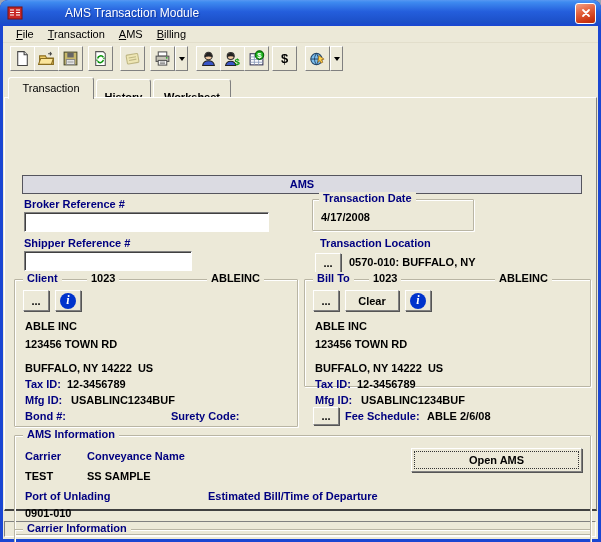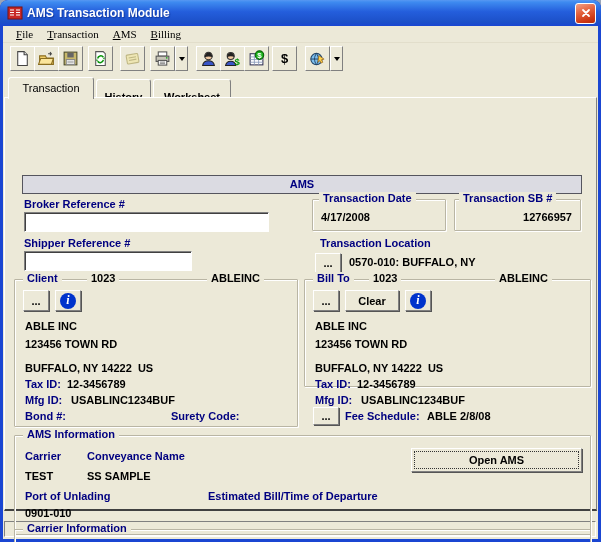--- a/index.html
+++ b/index.html
@@ -9,32 +9,32 @@
     background:#1A46D2; border-radius:8px 8px 0 0;
     font-size:11px; color:#000;
   }
   
   .titlebar{
     position:absolute; left:0; top:0; right:0; height:26px;
     background:linear-gradient(180deg,#5898F2 0%,#3E8BF0 8%,#245EDC 45%,#1C50C8 85%,#1A46D2 100%);
     border-radius:8px 8px 0 0; display:flex; align-items:center; padding:0 5px;
   }
   .titlebar .app-ico{ width:16px; height:16px; margin:0 4px 0 2px; flex:0 0 auto;}
-  .titlebar .ttl{ color:#fff; font-weight:bold; font-size:12px; text-shadow:1px 1px 1px #1038A0; flex:1; white-space:nowrap;}
+  .titlebar .ttl{ color:#fff; font-weight:normal; font-size:12px; text-shadow:1px 1px 1px #1038A0; flex:1; white-space:nowrap;margin-left:38px;}
   .close-btn{
     width:21px; height:21px; border-radius:3px; flex:0 0 auto;
     background:linear-gradient(160deg,#F0A088 0%,#E4633E 40%,#CC3511 80%,#B22D0C 100%);
     border:1px solid #fff; display:flex; align-items:center; justify-content:center; cursor:pointer;
   }
   
   .client-area{
     position:absolute; left:3px; right:3px; top:26px; bottom:3px; background:#ECE9D8;
   }
   
-  .menubar{ position:absolute; left:0; top:0; right:0; height:17px; display:flex; align-items:center; padding-left:6px; border-bottom:1px solid #E2DECB;font-family:Liberation Serif, serif;}
+  .menubar{ position:absolute; left:0; top:0; right:0; height:17px; display:flex; align-items:center; padding-left:6px; border-bottom:1px solid #E2DECB;}
   .menu-item{ padding:1px 7px; cursor:default; }
   .menu-item .mn{ text-decoration:underline; }
   
   .toolbar{ position:absolute; left:0; top:18px; right:0; height:30px; }
   .tbtn{
     position:absolute; top:2px; width:25px; height:25px; background:#ECE9D8;
     border:1px solid; border-color:#FFFFFF #808080 #808080 #FFFFFF;
     display:flex; align-items:center; justify-content:center; cursor:pointer;
   }
   .tbtn svg{ width:17px; height:17px; }
@@ -214,29 +214,25 @@
     <div class="tabpanel">
 
       <div class="ams-bar">AMS</div>
 
       <div class="lbl" style="left:19px;top:100px">Broker Reference #</div>
       <input class="tbox" style="left: 19px; top: 114px; width: 245px; height: 20px;" value="">
 
       <div class="lbl" style="left:19px;top:139px">Shipper Reference #</div>
       <input class="tbox" style="left: 19px; top: 153px; width: 168px; height: 20px;" value="">
 
-      <div class="group" style="left:307px;top:101px;width:134px;height:32px">
+      <div class="group" style="left:307px;top:101px;width:162px;height:32px">
         <span class="gcap navy" style="left:6px">Transaction Date</span>
         <span class="val" style="left:8px;top:11px">4/17/2008</span>
       </div>
 
-      <div class="group" style="left:449px;top:101px;width:127px;height:32px">
-        <span class="gcap navy" style="left:4px">Transaction SB #</span>
-        <span class="val" style="right:8px;top:11px">12766957</span>
-      </div>
 
       <div class="lbl" style="left:315px;top:139px">Transaction Location</div>
       <div class="btn" style="left:310px;top:155px;width:26px;height:20px">...</div>
       <div class="val" style="left:344px;top:158px">0570-010: BUFFALO, NY</div>
 
       <div class="group" style="left:9px;top:181px;width:284px;height:148px">
         <span class="gcap navy" style="left:8px">Client</span>
         <span class="gcap" style="left:72px">1023</span>
         <span class="gcap" style="left:192px">ABLEINC</span>
         <div class="btn" style="left:8px;top:10px;width:26px;height:21px">...</div>
@@ -265,21 +261,21 @@
         </div>
         <div class="val" style="left:10px;top:40px">ABLE INC</div>
         <div class="val" style="left:10px;top:58px">123456 TOWN RD</div>
         <div class="val" style="left:10px;top:82px">BUFFALO, NY 14222&nbsp;&nbsp;US</div>
         <div class="lbl" style="left:10px;top:98px">Tax ID:</div>
         <div class="val" style="left:52px;top:98px">12-3456789</div>
         <div class="lbl" style="left:10px;top:114px">Mfg ID:</div>
         <div class="val" style="left:56px;top:114px">USABLINC1234BUF</div>
         <div class="btn" style="left:8px;top:127px;width:26px;height:18px">...</div>
         <div class="lbl" style="left:40px;top:130px">Fee Schedule:</div>
-        <div class="val" style="left:122px;top:130px">ABLE 2/8/08</div>
+        <div class="val" style="left:122px;top:130px">ABLE 2/6/08</div>
       </div>
 
       <div class="group" style="left:9px;top:337px;width:577px;height:100px">
         <span class="gcap navy" style="left:8px">AMS Information</span>
         <div class="lbl" style="left:10px;top:14px">Carrier</div>
         <div class="lbl" style="left:72px;top:14px">Conveyance Name</div>
         <div class="btn focusd" style="left:396px;top:12px;width:171px;height:24px">Open AMS</div>
         <div class="val" style="left:10px;top:34px">TEST</div>
         <div class="val" style="left:72px;top:34px">SS SAMPLE</div>
         <div class="lbl" style="left:10px;top:54px">Port of Unlading</div>

